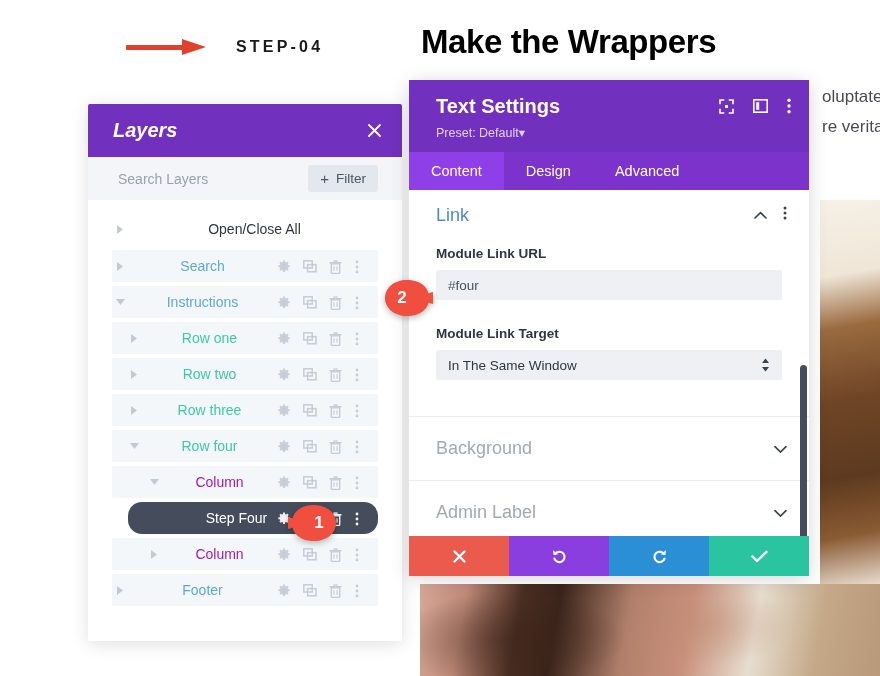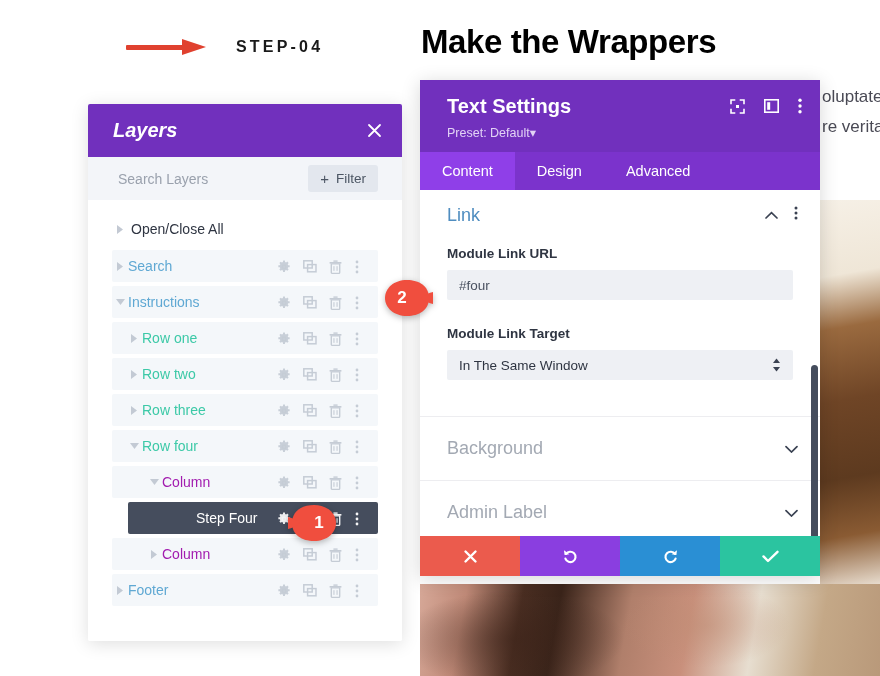--- a/index.html
+++ b/index.html
@@ -126,39 +126,39 @@
     margin-bottom: 4px; border-radius: 2px; position:relative;
   }
   .layer-row.has-bg { background:#f4f7fa; }
   .layer-row.selected { background:#454d5d; }
   .caret {
     width: 16px; flex:0 0 16px; display:flex; align-items:center; justify-content:center;
     color:#b9c0cb; font-size:8px; cursor:pointer;
   }
   .caret.spacer { visibility:hidden; }
   .layer-name {
-    flex:1; font-size:14px; white-space:nowrap; overflow:hidden;
+    flex:1; font-size:14px; white-space:nowrap; overflow:hidden;text-align:center;
   }
   .layer-name.plain { color:#2f3542; padding-left:3px; }
   .layer-name.section { color:#5fa8d3; }
   .layer-name.row { color:#3cc9a7; }
   .layer-name.column { color:#a21caf; }
   .layer-name.module { color:#ffffff; }
   .layer-icons { display:flex; align-items:center; gap:13px; padding-right:10px; }
   .licon { width:13px; height:13px; opacity:.95; }
   .licon svg { display:block; }
   .row-indent-0 { padding-left: 0px; }
   .row-indent-1 { padding-left: 14px; }
   .row-indent-2 { padding-left: 34px; }
   .row-indent-3 { padding-left: 52px; }
   .open-close-row { height: 30px; display:flex; align-items:center; margin-bottom: 6px; }
 
   
   #settings-panel {
-    position:absolute; left:420px; top:80px;
+    position:absolute; left:409px; top:80px;
     width:400px; height:496px;
     background:#f97316;
     box-shadow: 0 3px 18px rgba(0,0,0,0.16);
     display:flex; flex-direction:column; overflow:hidden;
   }
   #settings-header {
     background:#7130bd; padding: 14px 18px 12px 27px;
     display:flex; justify-content:space-between; align-items:flex-start;
   }
   #settings-title { color:#fff; font-size:20px; font-weight:bold; line-height:1.2; }
@@ -544,21 +544,21 @@
             </span>
             <span class="licon">
               <svg width="4" height="14" viewBox="0 0 4 14">
                 <circle cx="2" cy="2" r="1.4" fill="#c3cad4"></circle>
                 <circle cx="2" cy="7" r="1.4" fill="#c3cad4"></circle>
                 <circle cx="2" cy="12" r="1.4" fill="#c3cad4"></circle>
               </svg>
             </span>
           </div>
         </div>
-        <div class="layer-row row-indent-3 selected" style="margin-left: 16px;">
+        <div class="layer-row row-indent-3 selected" style="margin-left: 16px; border-radius: 14px;">
           <div class="caret spacer"></div>
           <div class="layer-name module">Step Four</div>
           <div class="layer-icons">
             <span class="licon">
               <svg width="14" height="14" viewBox="0 0 14 14">
                 <path d="M7 4.6a2.4 2.4 0 1 0 0 4.8 2.4 2.4 0 0 0 0-4.8zm0 1.3a1.1 1.1 0 1 1 0 2.2 1.1 1.1 0 0 1 0-2.2z" fill="#ffffff"></path>
                 <path d="M6.1.6h1.8l.2 1.5 1 .42 1.25-.9 1.27 1.27-.9 1.25.42 1 1.5.2v1.8l-1.5.2-.42 1 .9 1.25-1.27 1.27-1.25-.9-1 .42-.2 1.5H6.1l-.2-1.5-1-.42-1.25.9L2.38 9.6l.9-1.25-.42-1-1.5-.2V5.35l1.5-.2.42-1-.9-1.25L3.65 1.63l1.25.9 1-.42z" fill="#ffffff" opacity=".95"></path>
               </svg>
             </span>
             <span class="licon">

